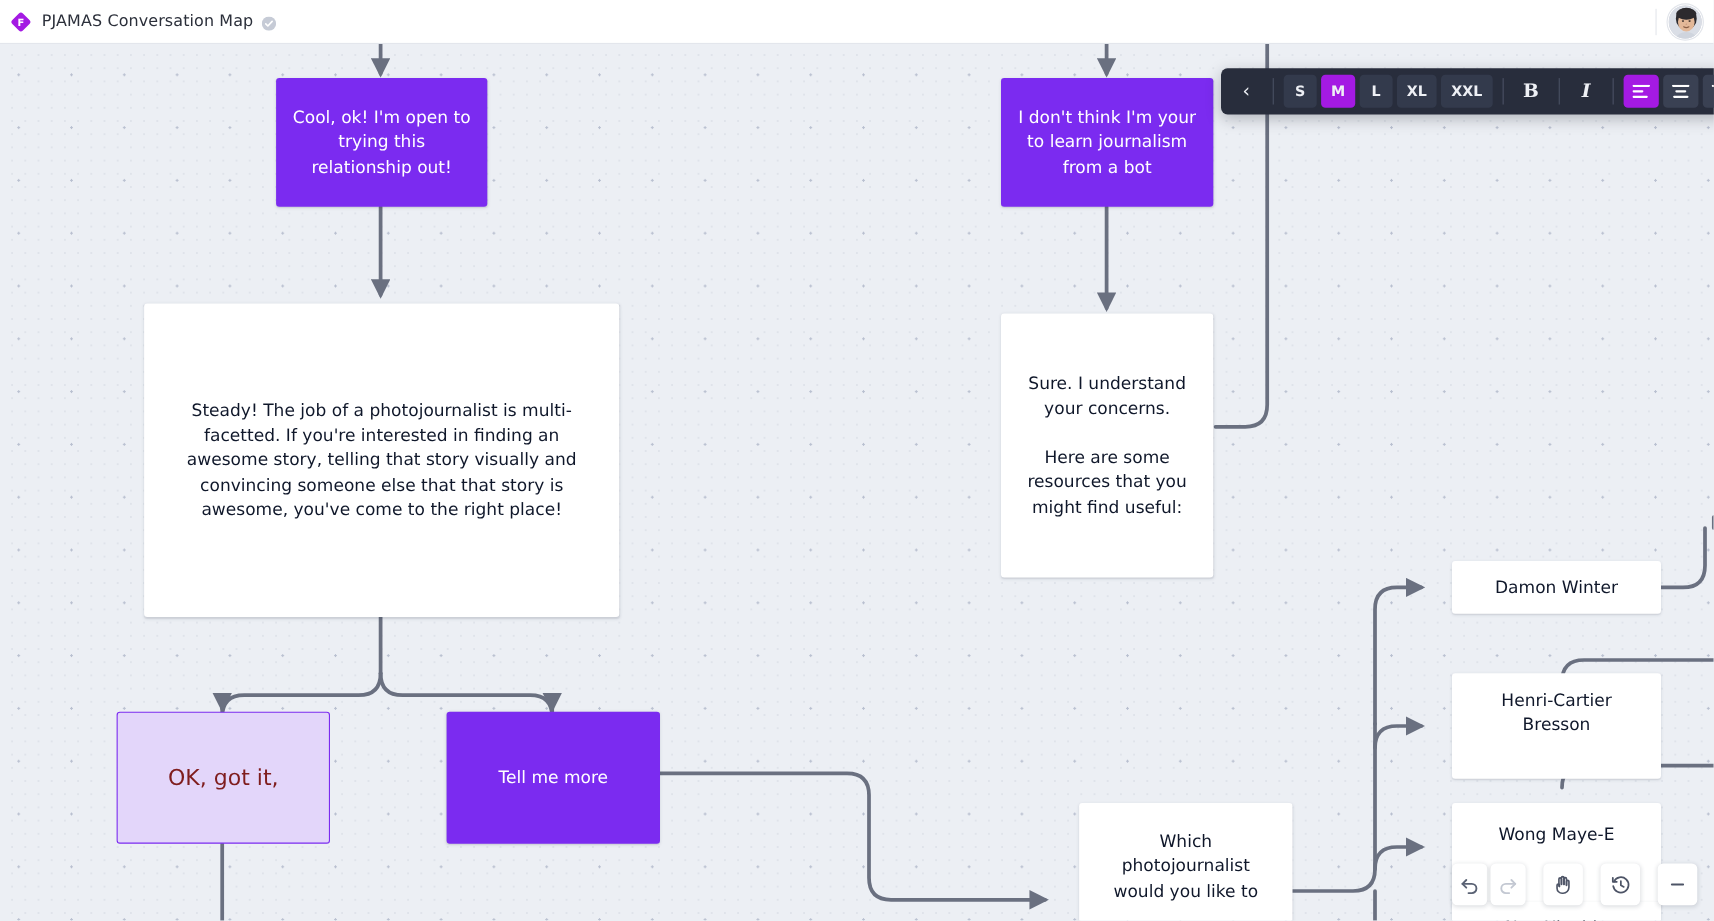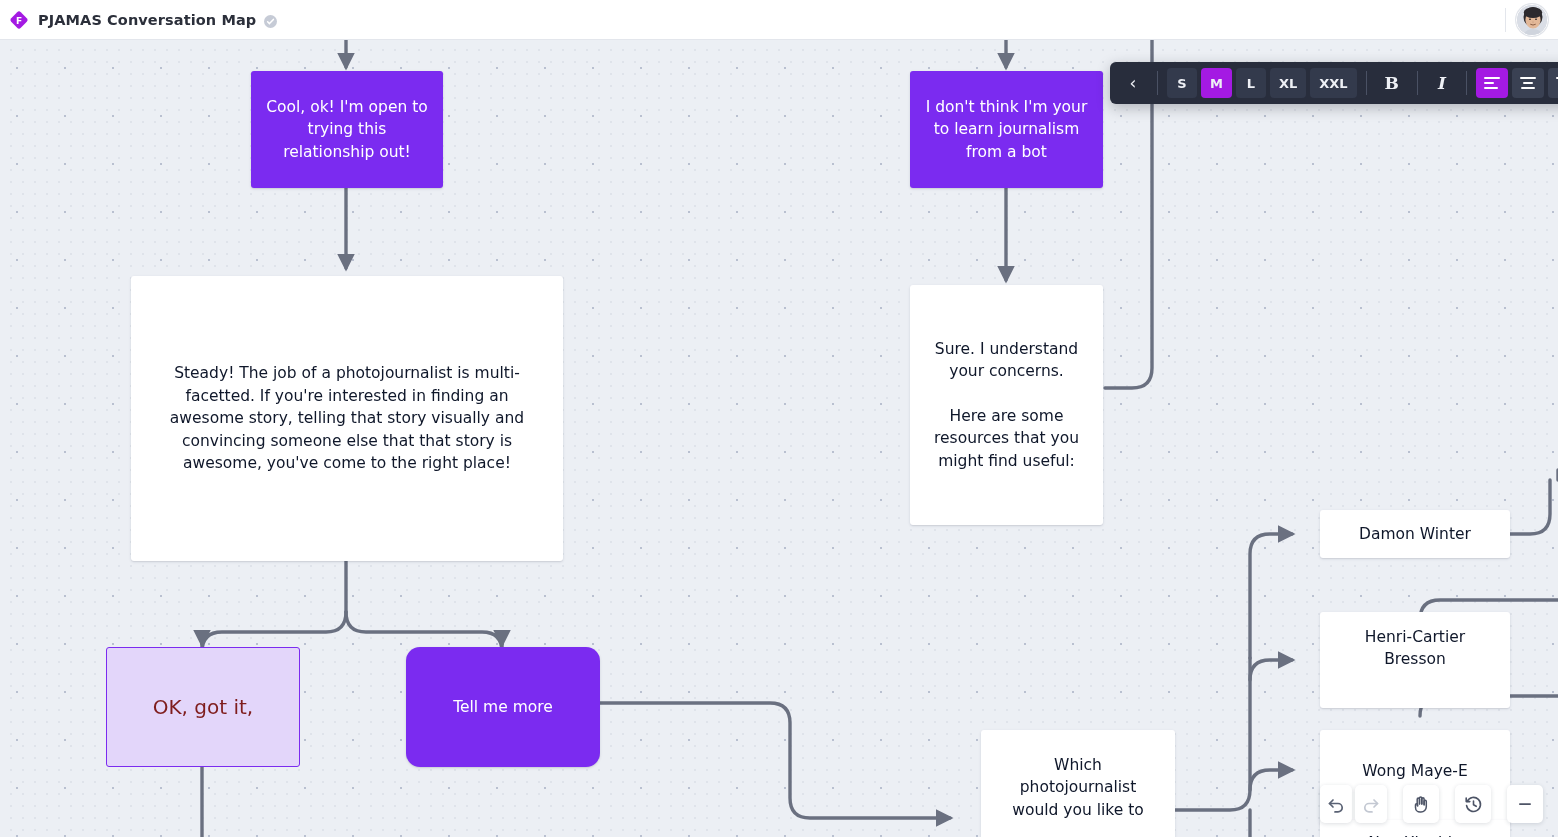--- a/index.html
+++ b/index.html
@@ -11,21 +11,21 @@
   }
 
   
   #header{
     position:absolute; left:0; top:0; width:1558px; height:40px;
     background:#ffffff; border-bottom:1px solid #e3e6ec;
     display:flex; align-items:center; z-index:60;
   }
   #logo{ margin-left:9px; width:20px; height:20px; flex:0 0 auto; }
   #title{
-    margin-left:9px; font-size:14.5px; color:#2b2f3a; font-weight:700;
+    margin-left:9px; font-size:14.5px; color:#2b2f3a; font-weight:400;
     letter-spacing:.1px; white-space:nowrap;
   }
   #verified{ margin-left:8px; width:13px; height:13px; flex:0 0 auto; }
   #avatar{
     position:absolute; right:10px; top:4px; width:32px; height:32px;
     border-radius:50%; overflow:hidden; background:#c8ccd6;
     border:1px solid #ffffff; box-shadow:0 0 0 1px #e1e4ea;
   }
   #avatar svg{ display:block; }
   #avatar-divider{
@@ -213,37 +213,37 @@
   <div class="node white" style="left:910px; top:245px; width:193px; height:240px; padding:30px 16px;">
     <span class="txt">Sure. I understand your concerns.
 
 Here are some resources that you might find useful:</span>
   </div>
 
   <div class="node lilac" style="left:106px; top:607px; width:194px; height:120px;">
     <span class="txt">OK, got it,</span>
   </div>
 
-  <div class="node purple" style="left:406px; top:607px; width:194px; height:120px;border-radius:14px;">
+  <div class="node purple" style="left:406px; top:607px; width:194px; height:120px;">
     <span class="txt">Tell me more</span>
   </div>
 
   <div class="node white" style="left:981px; top:690px; width:194px; height:120px; align-items:flex-start; padding-top:24px;">
     <span class="txt">Which photojournalist would you like to</span>
   </div>
 
   <div class="node white" style="left:1320px; top:470px; width:190px; height:48px;">
     <span class="txt">Damon Winter</span>
   </div>
 
   <div class="node white" style="left:1320px; top:572px; width:190px; height:96px; align-items:flex-start; padding-top:14px;">
     <span class="txt">Henri-Cartier Bresson</span>
   </div>
 
-  <div class="node white" style="left:1320px; top:690px; width:190px; height:96px; align-items:flex-start; padding-top:30px;">
+  <div class="node white" style="left:1320px; top:690px; width:190px; height:96px; align-items:flex-start; padding-top:18px;">
     <span class="txt">Wong Maye-E</span>
   </div>
 
   <div class="node white" style="left:1320px; top:780px; width:190px; height:96px; align-items:flex-start; padding-top:12px;">
     <span class="txt">Ngo Xiaobin</span>
   </div>
 
 </div>
 
 <div id="text-toolbar">

